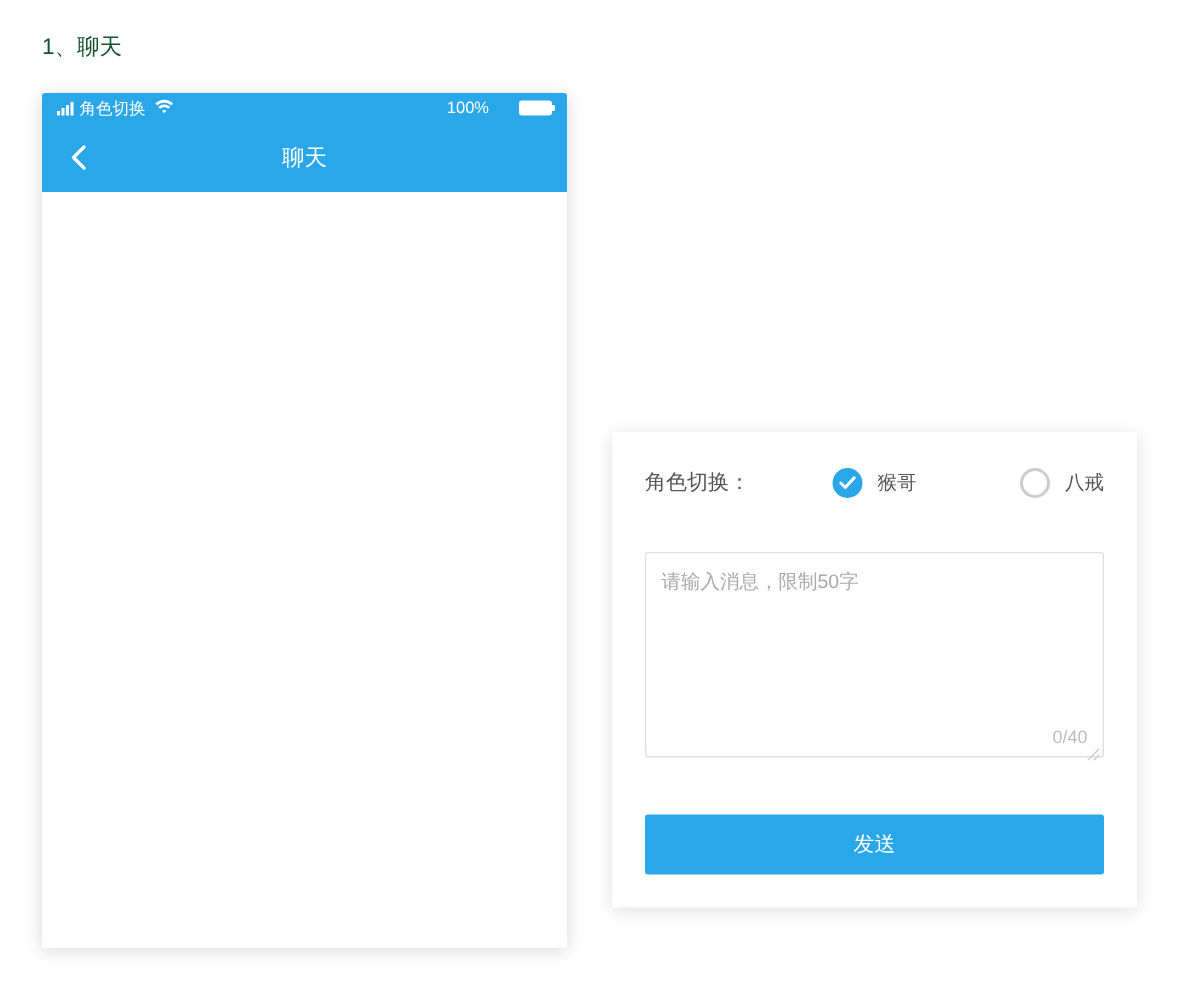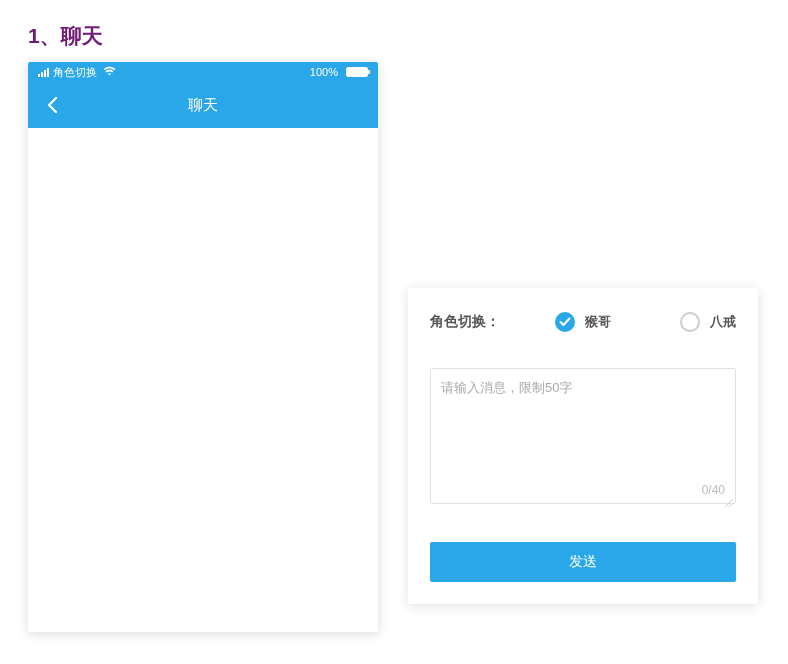--- a/index.html
+++ b/index.html
@@ -11,23 +11,23 @@
       font-family: -apple-system, BlinkMacSystemFont, "Segoe UI", "Microsoft YaHei", sans-serif;
       background: #ffffff;
       width: 788px;
       height: 664px;
       position: relative;
     }
     .page-title {
       position: absolute;
       top: 22px;
       left: 28px;
-      font-size: 21px;
-      font-weight: bold;
-      color: #701a75;
+      font-size: 15px;
+      font-weight: normal;
+      color: #14532d;
     }
     .phone-frame {
       position: absolute;
       top: 62px;
       left: 28px;
       width: 350px;
       height: 570px;
       background: #ffffff;
       box-shadow: 0 2px 12px rgba(0,0,0,0.15);
       border-radius: 2px;
@@ -62,21 +62,21 @@
     .signal-bars span:nth-child(1){height:3px}
     .signal-bars span:nth-child(2){height:5px}
     .signal-bars span:nth-child(3){height:7px}
     .signal-bars span:nth-child(4){height:9px}
     .wifi-icon {
       margin-left: 2px;
     }
     .status-right {
       display: flex;
       align-items: center;
-      gap: 8px;
+      gap: 20px;
     }
     .battery-icon {
       width: 22px;
       height: 10px;
       border: 1px solid #fff;
       border-radius: 2px;
       position: relative;
       background: #fff;
     }
     .battery-icon::after {
@@ -129,21 +129,20 @@
       box-shadow: 0 2px 12px rgba(0,0,0,0.12);
       border-radius: 2px;
       padding: 24px 22px 22px 22px;
     }
     .role-row {
       display: flex;
       align-items: center;
       font-size: 14px;
       color: #666;
       margin-bottom: 36px;
-      font-weight: bold;
     }
     .role-label {
       color: #555;
       margin-right: 18px;
     }
     .radio-wrap {
       display: flex;
       align-items: center;
       cursor: pointer;
     }

